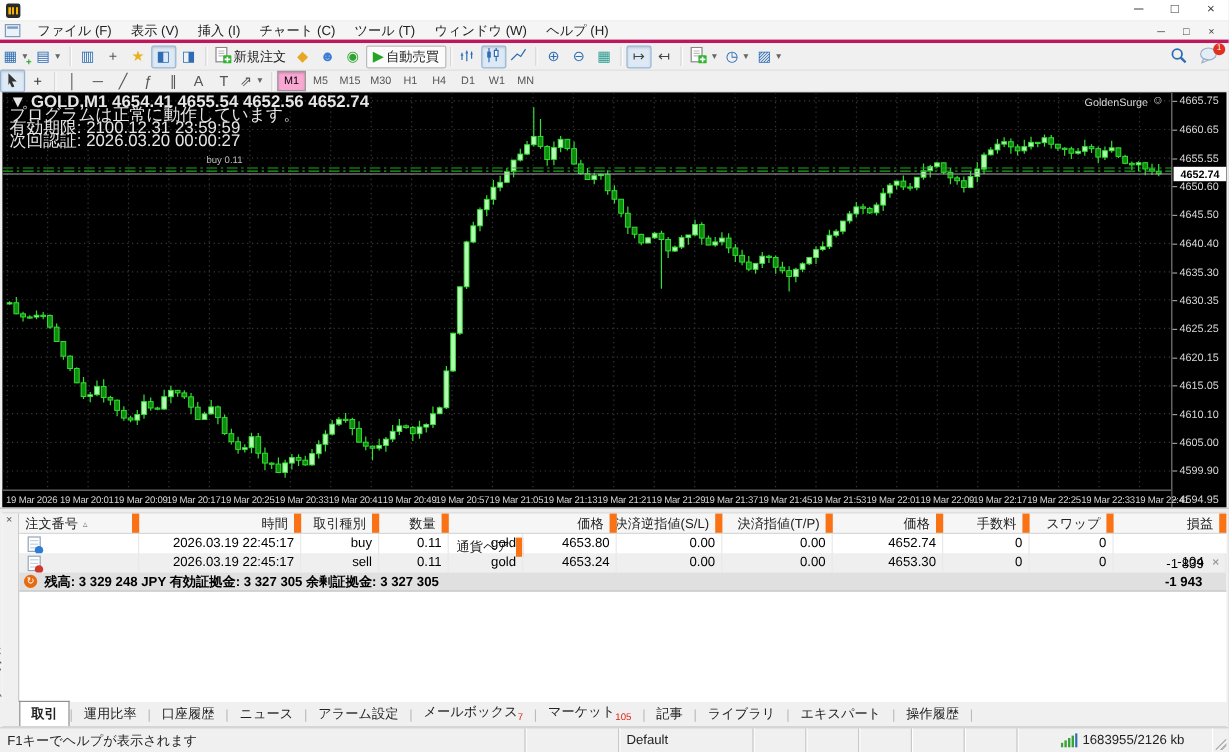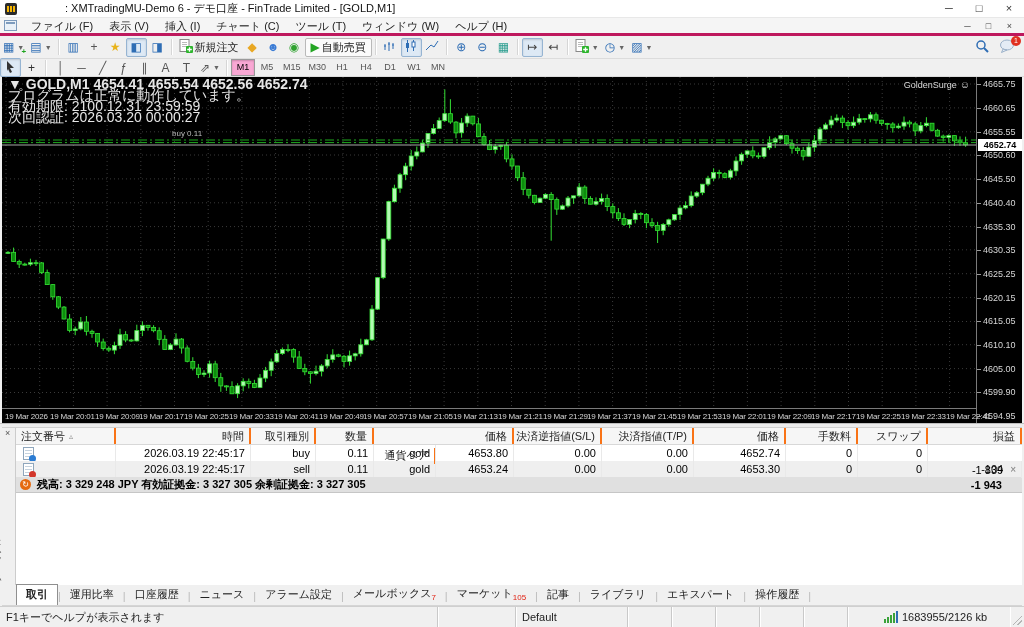--- a/index.html
+++ b/index.html
@@ -63,21 +63,21 @@
   .tstrip { position:absolute; left:0; top:0; width:14px; height:158px; background:#f0f0f0; border-right:1px solid #cccccc; }
   .tstrip .closex { position:absolute; top:1px; left:3px; font-size:9px; color:#555; line-height:9px; }
   .vlabel { position:absolute; bottom:4px; left:1px; width:12px; height:60px; }
   .vlabel span { position:absolute; left:1px; bottom:0; transform-origin:0 100%; transform:rotate(-90deg); white-space:nowrap; font-size:9px; color:#444; }
   .tmain { position:absolute; left:14px; top:0; width:1006px; height:158px; }
   .trow { display:flex; width:1006px; height:16px; align-items:center; }
   .trow.header { height:17px; background:#f6f6f6; border-bottom:1px solid #d8d8d8; color:#222; }
   .trow.r1 { background:#ffffff; }
   .trow.r2 { background:#efefef; }
   .tcell { height:100%; display:flex; align-items:center; padding:0 5px; border-right:1px solid #e9e9e9; font-size:11px; white-space:nowrap; overflow:hidden; }
-  .trow.header .tcell { border-right:2px solid #f97316; }
+  .trow.header .tcell { border-right:6px solid #f97316; }
   .tcell.right { justify-content:flex-end; }
   .sortmark { color:#888; font-size:8px; margin-left:4px; }
   .rowicon { width:11px; height:13px; background:#fff; border:1px solid #8fa6bc; position:relative; margin-left:2px; }
   .rowicon::before { content:""; position:absolute; left:1px; top:2px; width:7px; height:1px; background:#c5d2de; box-shadow:0 3px 0 #c5d2de, 0 6px 0 #c5d2de; }
   .rowicon.buy::after, .rowicon.sell::after { content:""; position:absolute; right:-3px; bottom:-3px; width:7px; height:7px; border-radius:50%; }
   .rowicon.buy::after { background:#2b7cd3; }
   .rowicon.sell::after { background:#d3372b; }
   .closex2 { color:#999; font-size:10px; margin-left:7px; }
   .balrow { display:flex; width:1006px; height:16px; align-items:center; background:#e0e0e0; border-bottom:1px solid #c6c6c6; font-weight:bold; }
   .balicon { width:11px; height:11px; border-radius:50%; background:#e56a10; color:#fff; font-size:8px; line-height:11px; text-align:center; margin:0 6px 0 4px; font-weight:normal; }
@@ -105,21 +105,20 @@
     background:linear-gradient(135deg, transparent 0 45%, #b5b5b5 45% 55%, transparent 55%),
                linear-gradient(135deg, transparent 0 70%, #b5b5b5 70% 80%, transparent 80%); }
 </style>
 </head>
 <body>
 
 <div class="win">
 
   <div class="titlebar">
     <div class="appicon"></div>
-    <div class="title-text">: XMTradingMU-Demo 6 - デモ口座 - FinTrade Limited - [GOLD,M1]</div>
     <div class="wctrl">
       <div class="wbtn">─</div>
       <div class="wbtn">□</div>
       <div class="wbtn">×</div>
     </div>
   </div>
 
   <div class="menubar">
     <div class="mdiicon"></div>
     <div id="menu-items" style="display:flex">

